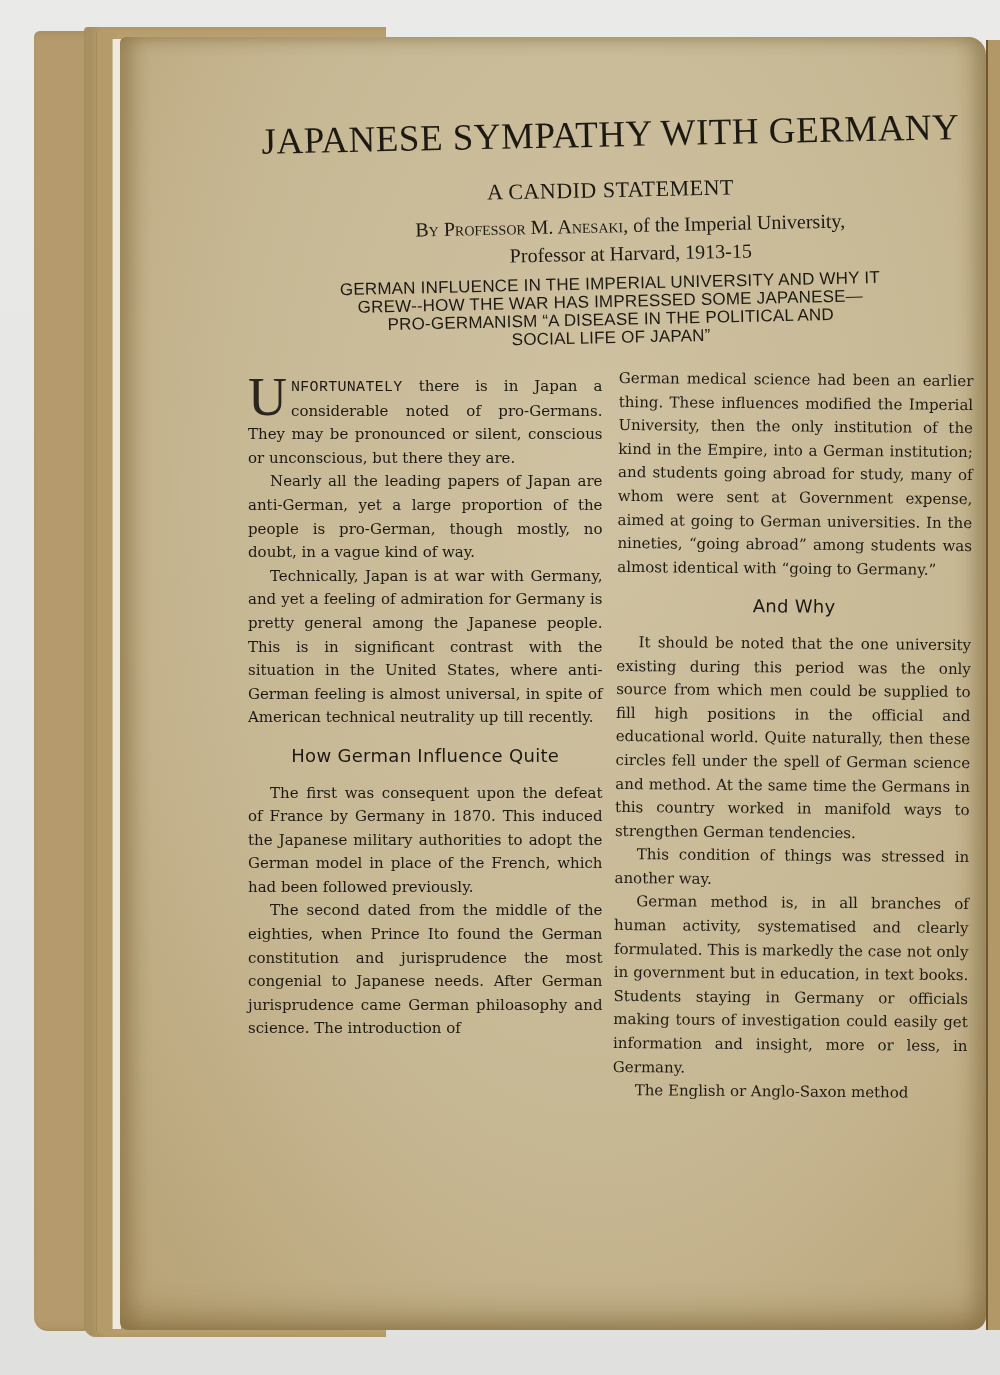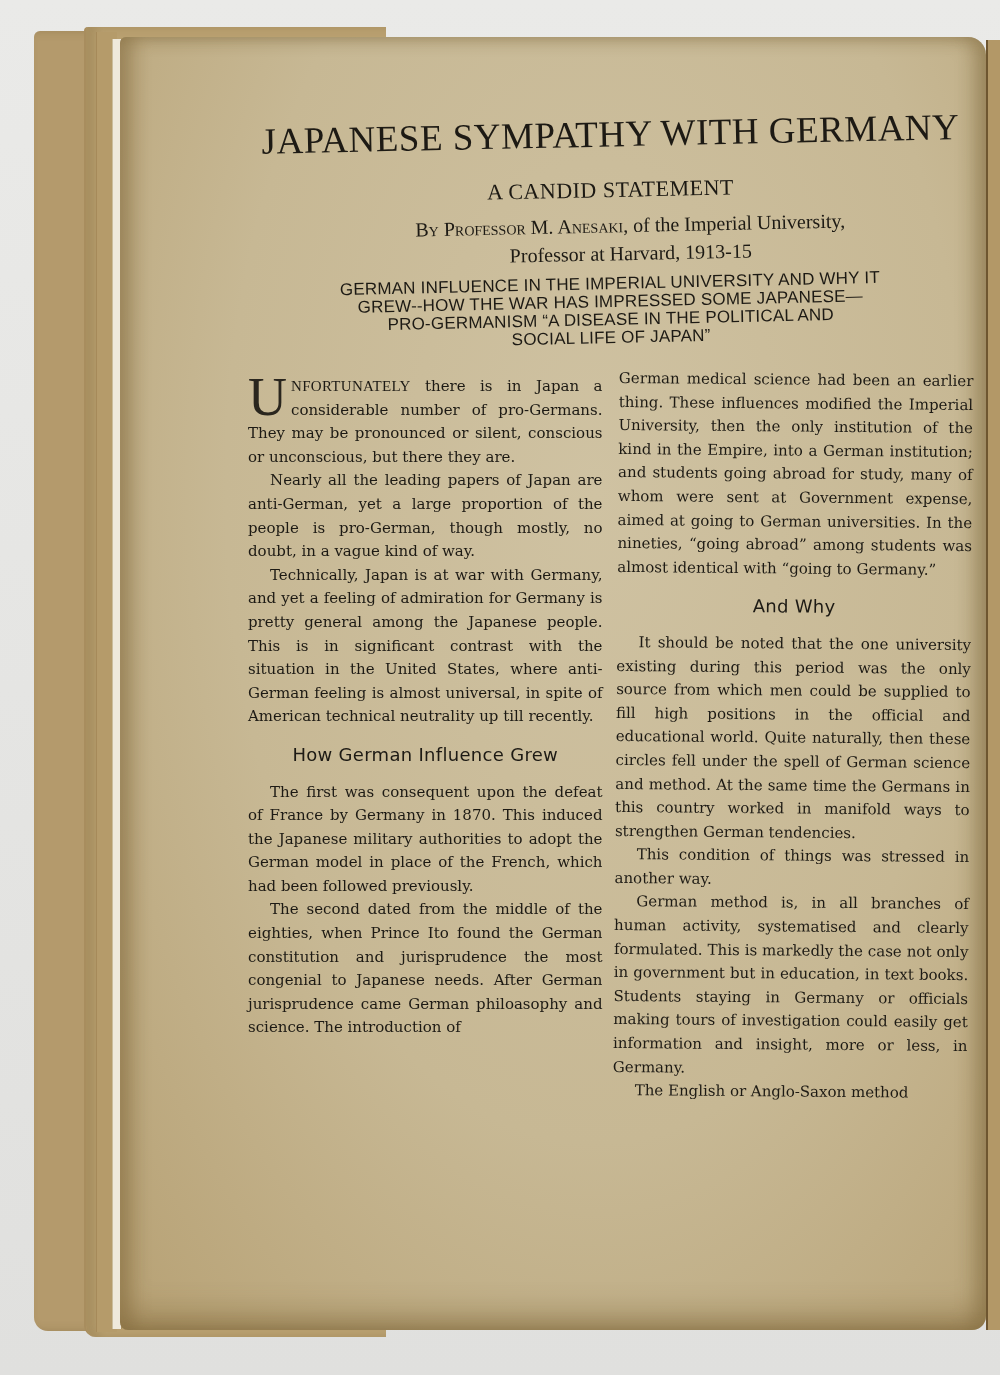--- a/index.html
+++ b/index.html
@@ -162,21 +162,21 @@
     }
     .dropcap {
       float: left;
       font-family: "Liberation Serif", serif;
       font-size: 54px;
       line-height: 40px;
       margin: 2px 4px 0 0;
       color: #2a261e;
     }
     .lead-caps {
-      font-family: Liberation Serif, serif;
+      font-family: Liberation Mono, monospace;
       letter-spacing: 0.3px;
     }
   </style>
 </head>
 <body>
 
 <div class="backdrop"></div>
 <div class="stack-back"></div>
 <div class="stack-mid"></div>
 <div class="stack-mid2"></div>
@@ -196,24 +196,24 @@
   </div>
   <div class="deck">
     <div>GERMAN INFLUENCE IN THE IMPERIAL UNIVERSITY AND WHY IT</div>
     <div>GREW--HOW THE WAR HAS IMPRESSED SOME JAPANESE—</div>
     <div>PRO-GERMANISM “A DISEASE IN THE POLITICAL AND</div>
     <div>SOCIAL LIFE OF JAPAN”</div>
   </div>
 
   <div class="columns">
     <div class="col left">
-      <p class="noindent"><span class="dropcap">U</span><span class="lead-caps">NFORTUNATELY</span><span> there is in Japan a considerable number of pro-Germans. They may be pronounced or silent, conscious or unconscious, but there they are.</span></p>
+      <p class="noindent"><span class="dropcap">U</span><span class="lead-caps">NFORTUNATELY</span><span> there is in Japan a considerable noted of pro-Germans. They may be pronounced or silent, conscious or unconscious, but there they are.</span></p>
       <p>Nearly all the leading papers of Japan are anti-German, yet a large proportion of the people is pro-German, though mostly, no doubt, in a vague kind of way.</p>
       <p>Technically, Japan is at war with Germany, and yet a feeling of admiration for Germany is pretty general among the Japanese people. This is in significant contrast with the situation in the United States, where anti-German feeling is almost universal, in spite of American technical neutrality up till recently.</p>
-      <h3>How German Influence Grew</h3>
+      <h3>How German Influence Quite</h3>
       <p>The first was consequent upon the defeat of France by Germany in 1870. This induced the Japanese military authorities to adopt the German model in place of the French, which had been followed previously.</p>
       <p>The second dated from the middle of the eighties, when Prince Ito found the German constitution and jurisprudence the most congenial to Japanese needs. After German jurisprudence came German philoasophy and science. The introduction of</p>
     </div>
     <div class="col right">
       <p class="noindent">German medical science had been an earlier thing. These influences modified the Imperial University, then the only institution of the kind in the Empire, into a German institution; and students going abroad for study, many of whom were sent at Government expense, aimed at going to German universities. In the nineties, “going abroad” among students was almost identical with “going to Germany.”</p>
       <h3>And Why</h3>
       <p>It should be noted that the one university existing during this period was the only source from which men could be supplied to fill high positions in the official and educational world. Quite naturally, then these circles fell under the spell of German science and method. At the same time the Germans in this country worked in manifold ways to strengthen German tendencies.</p>
       <p>This condition of things was stressed in another way.</p>
       <p>German method is, in all branches of human activity, systematised and clearly formulated. This is markedly the case not only in government but in education, in text books. Students staying in Germany or officials making tours of investigation could easily get information and insight, more or less, in Germany.</p>
       <p>The English or Anglo-Saxon method</p>

